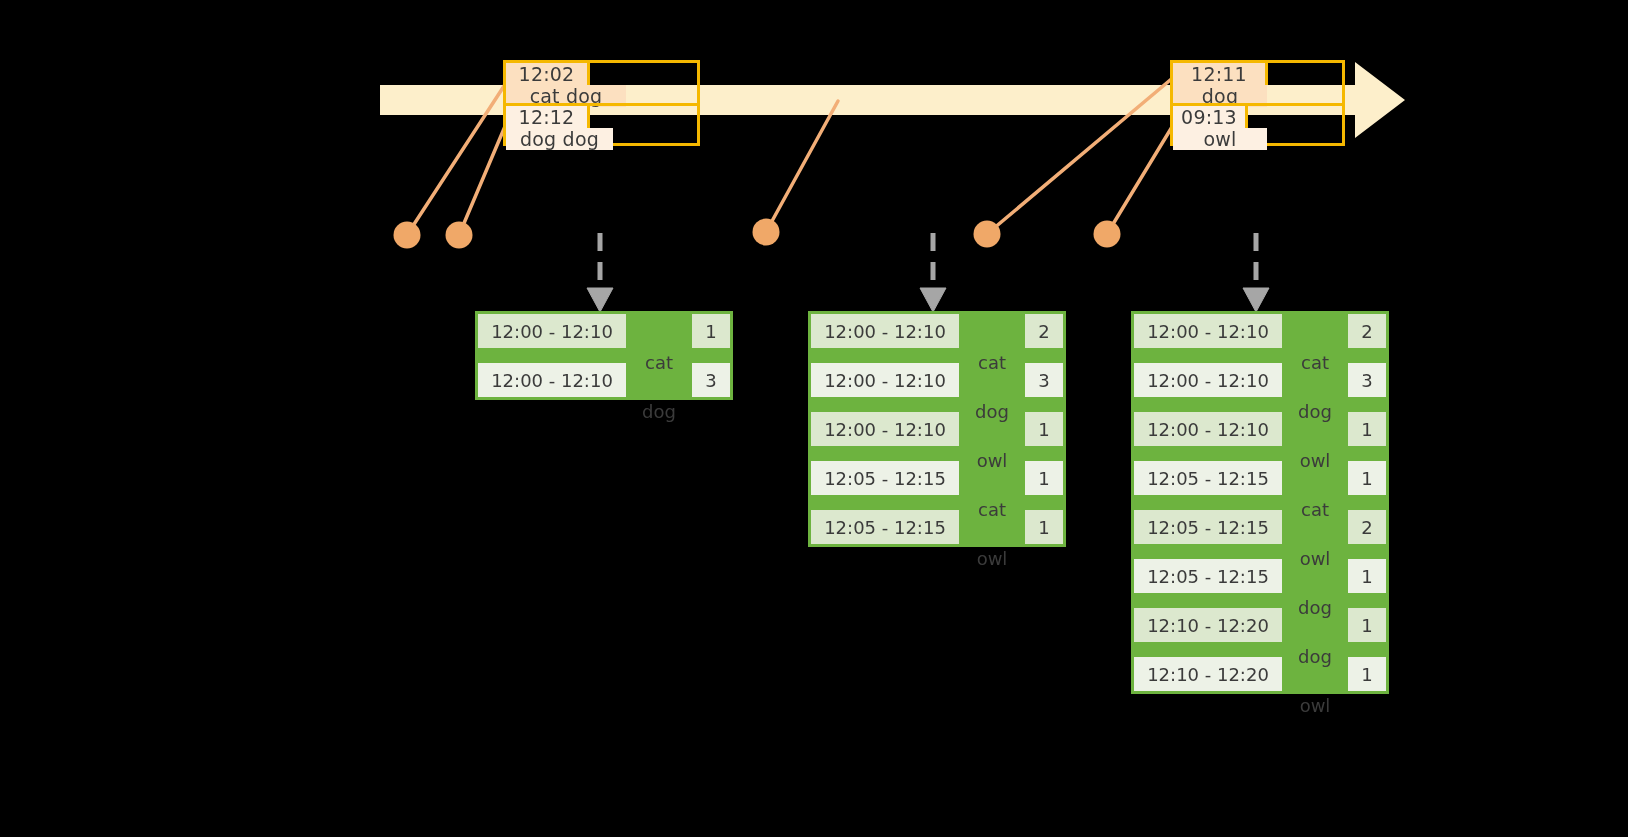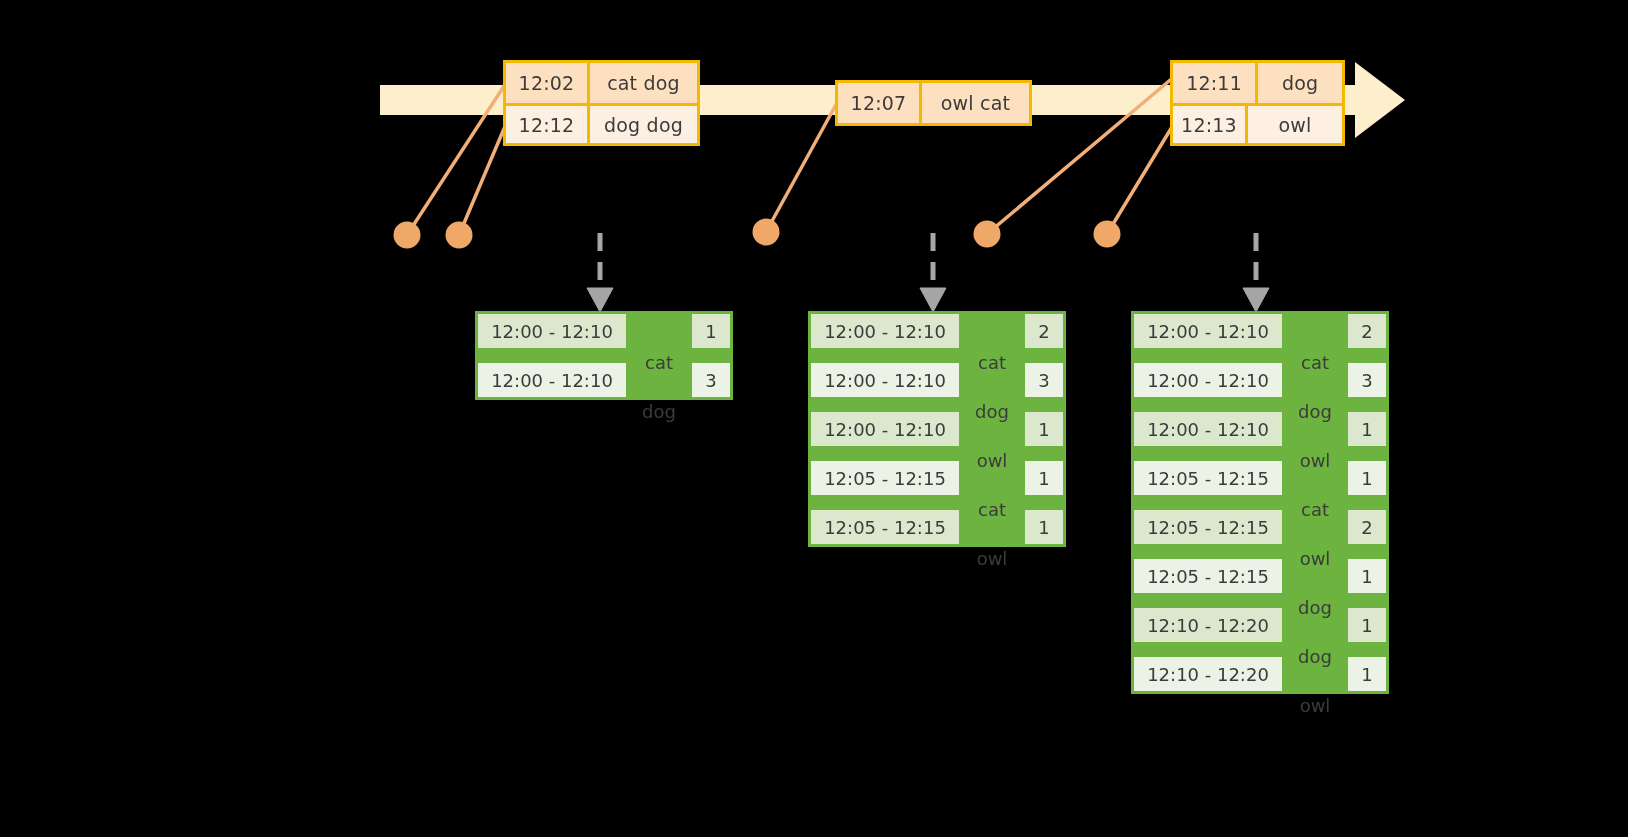--- a/index.html
+++ b/index.html
@@ -32,21 +32,21 @@
   .evt-group {
     position: absolute;
     border: 3px solid #F5B800;
     box-sizing: border-box;
     display: flex;
     flex-direction: column;
     z-index: 5;
   }
   .evt-row {
     display: flex;
-    flex-direction: row;
+    flex-direction: column;
     height: 40px;
     box-sizing: border-box;
   }
   .evt-row + .evt-row {
     border-top: 3px solid #F5B800;
   }
   .evt-time, .evt-words {
     display: flex;
     align-items: center;
     justify-content: center;
@@ -134,42 +134,36 @@
       <g>
         <line x1="1256" y1="233" x2="1256" y2="290" stroke-width="5" stroke-dasharray="18 11"></line>
         <polygon points="1243,288 1269,288 1256,312"></polygon>
       </g>
     </g>
   </svg>
 
   <div class="evt-group" style="left:503px; top:60px; width:197px;">
     <div class="evt-row shade-a">
       <div class="evt-time" style="width:84px;">12:02</div>
-      <div class="evt-words" style="width:107px;">cat dog</div>
+      <div class="evt-words" style="width:120px;">cat dog</div>
     </div>
     <div class="evt-row shade-b">
       <div class="evt-time" style="width:84px;">12:12</div>
       <div class="evt-words" style="width:107px;">dog dog</div>
     </div>
   </div>
 
-  <div class="evt-group" style="left:835px; top:80px; width:197px;">
-    <div class="evt-row shade-a">
-      <div class="evt-time" style="width:84px;">12:07</div>
-      <div class="evt-words" style="width:107px;">owl cat</div>
-    </div>
-  </div>
 
   <div class="evt-group" style="left:1170px; top:60px; width:175px;">
     <div class="evt-row shade-a">
       <div class="evt-time" style="width:95px;">12:11</div>
       <div class="evt-words" style="width:94px;">dog</div>
     </div>
     <div class="evt-row shade-b">
-      <div class="evt-time" style="width:75px;">12:13</div>
+      <div class="evt-time" style="width:75px;">09:13</div>
       <div class="evt-words" style="width:94px;">owl</div>
     </div>
   </div>
 
   <div class="result-table" style="left:475px; top:311px;">
     <div class="rt-row tone-a">
       <div class="rt-cell rt-win">12:00 - 12:10</div>
       <div class="rt-cell rt-key">cat</div>
       <div class="rt-cell rt-cnt">1</div>
     </div>

